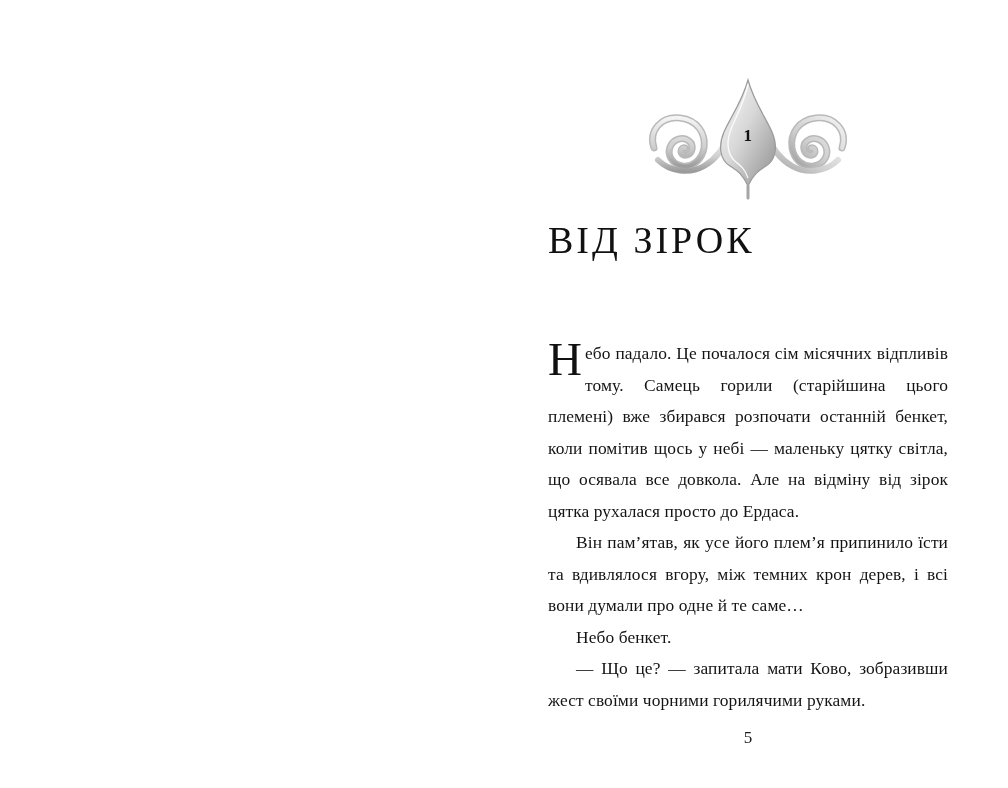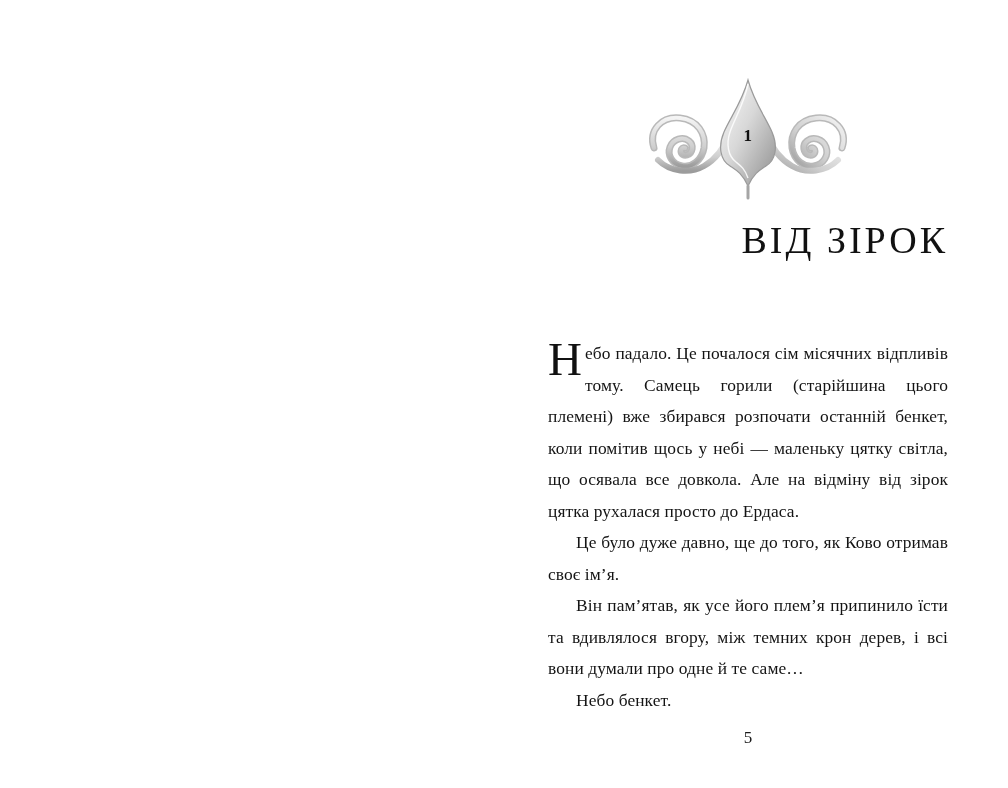--- a/index.html
+++ b/index.html
@@ -52,21 +52,21 @@
     font-family: "Liberation Serif", serif;
     font-size: 17px;
     font-weight: bold;
     letter-spacing: 0.5px;
     color: #111111;
   }
 
   
   .chapter-title {
     margin: 14px 0 0 0;
-    text-align: right;
+    text-align: left;
     font-family: "Liberation Serif", serif;
     font-size: 38px;
     font-weight: normal;
     letter-spacing: 3px;
     color: #111111;
     white-space: pre;
   }
 
   
   .body-text {
@@ -161,21 +161,21 @@
         <path d="M110 10 C106 30 96 46 92 58 C88 70 90 82 98 88 C103 92 107 95 110 104" fill="none" stroke="#ffffff" stroke-width="1.4" opacity="0.85"></path>
         <path d="M110 112 L110 124" stroke="#a5a5a5" stroke-width="3" stroke-linecap="round"></path>
       </svg>
       <div class="chapter-number">1</div>
     </div>
 
     <h1 class="chapter-title">ВІД ЗІРОК</h1>
 
     <div class="body-text">
       <p class="first"><span class="dropcap">Н</span><span>ебо падало. Це почалося сім місячних відпливів тому. Самець горили (старійшина цього племені) вже збирався розпочати останній бенкет, коли помітив щось у небі — маленьку цятку світла, що осявала все довкола. Але на відміну від зірок цятка рухалася просто до Ердаса.</span></p>
-      <p>Це було дуже давно, ще до того, як Ково отримав своє ім’я.</p>
       <p>Він пам’ятав, як усе його плем’я припинило їсти та вдивлялося вгору, між темних крон дерев, і всі вони думали про одне й те саме…</p>
       <p>Небо бенкет.</p>
+      <p>— Що це? — запитала мати Ково, зобразивши жест своїми чорними горилячими руками.</p>
     </div>
 
     <div class="folio">5</div>
 
   </div>
 </div>
 
 </body></html>

